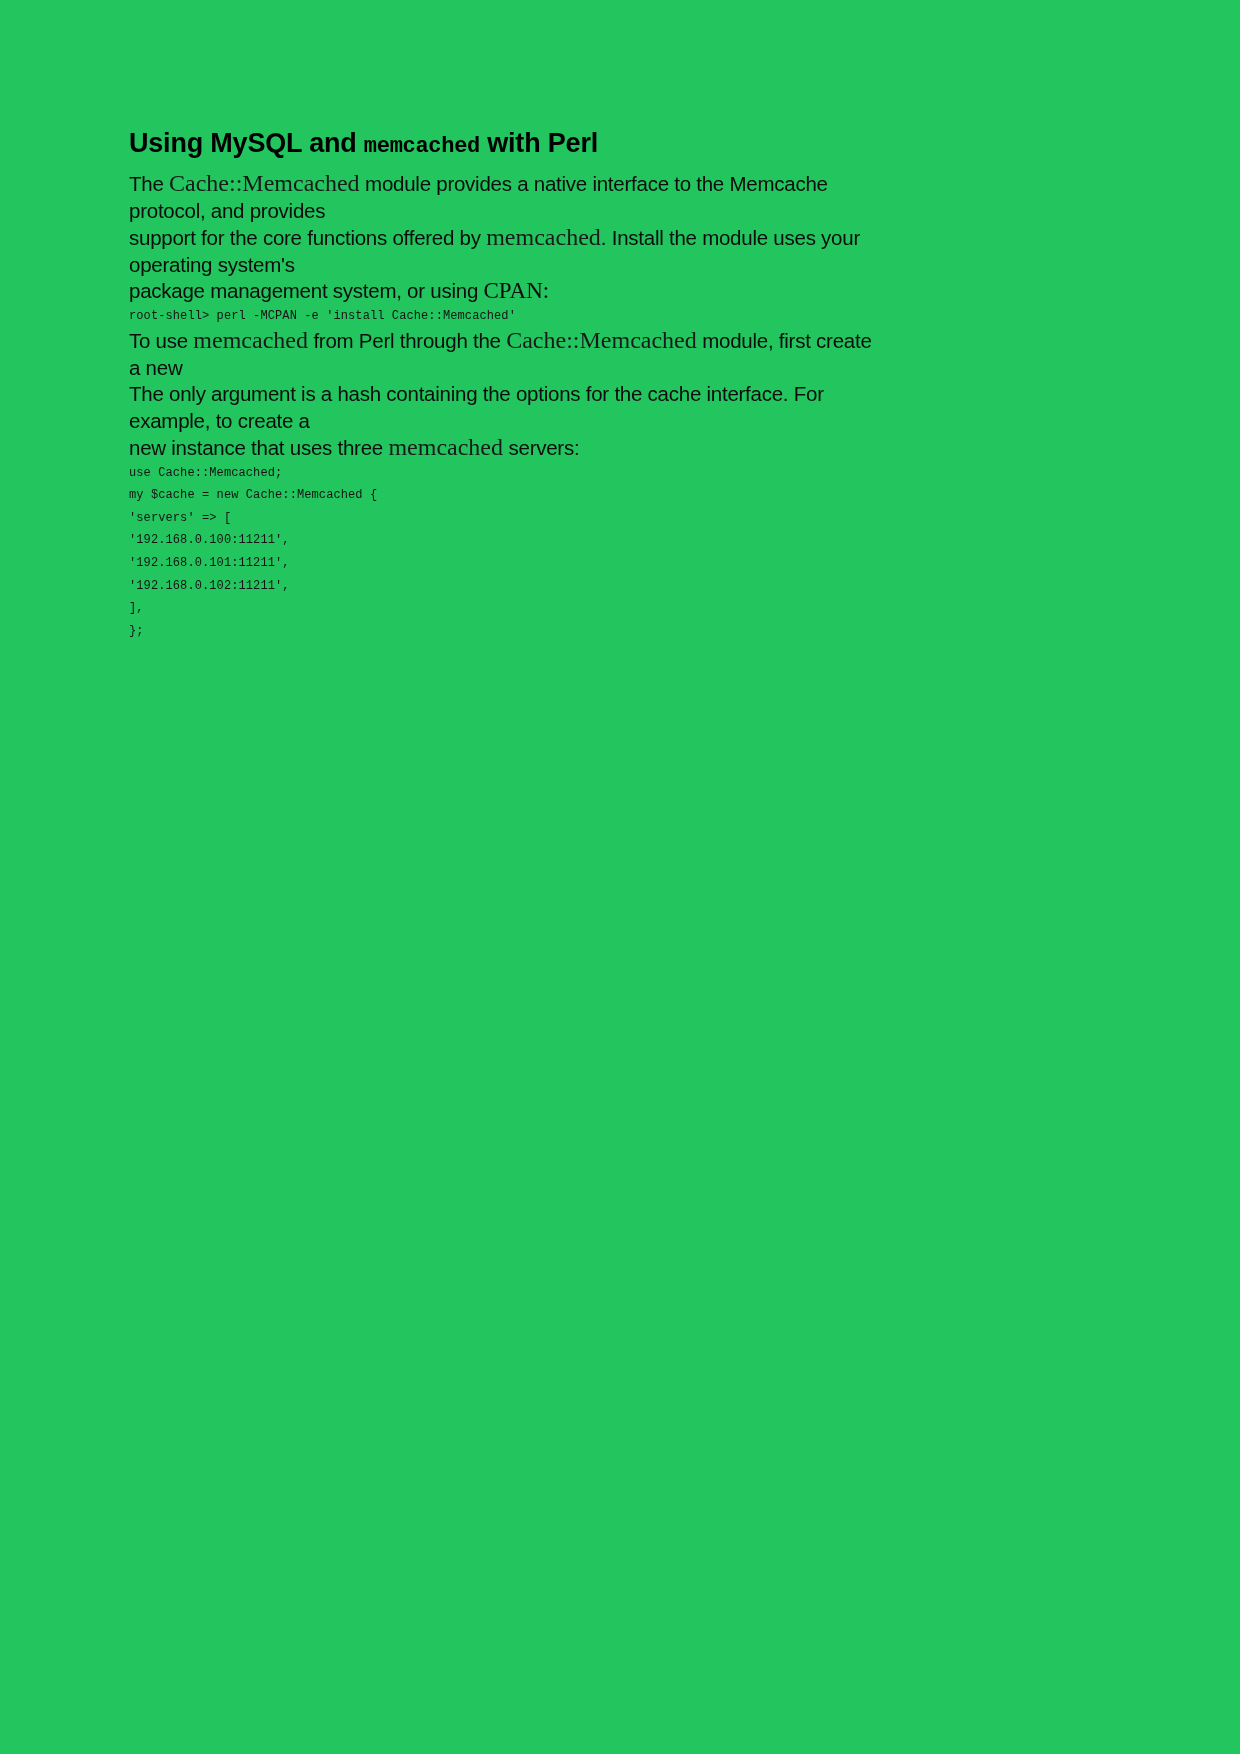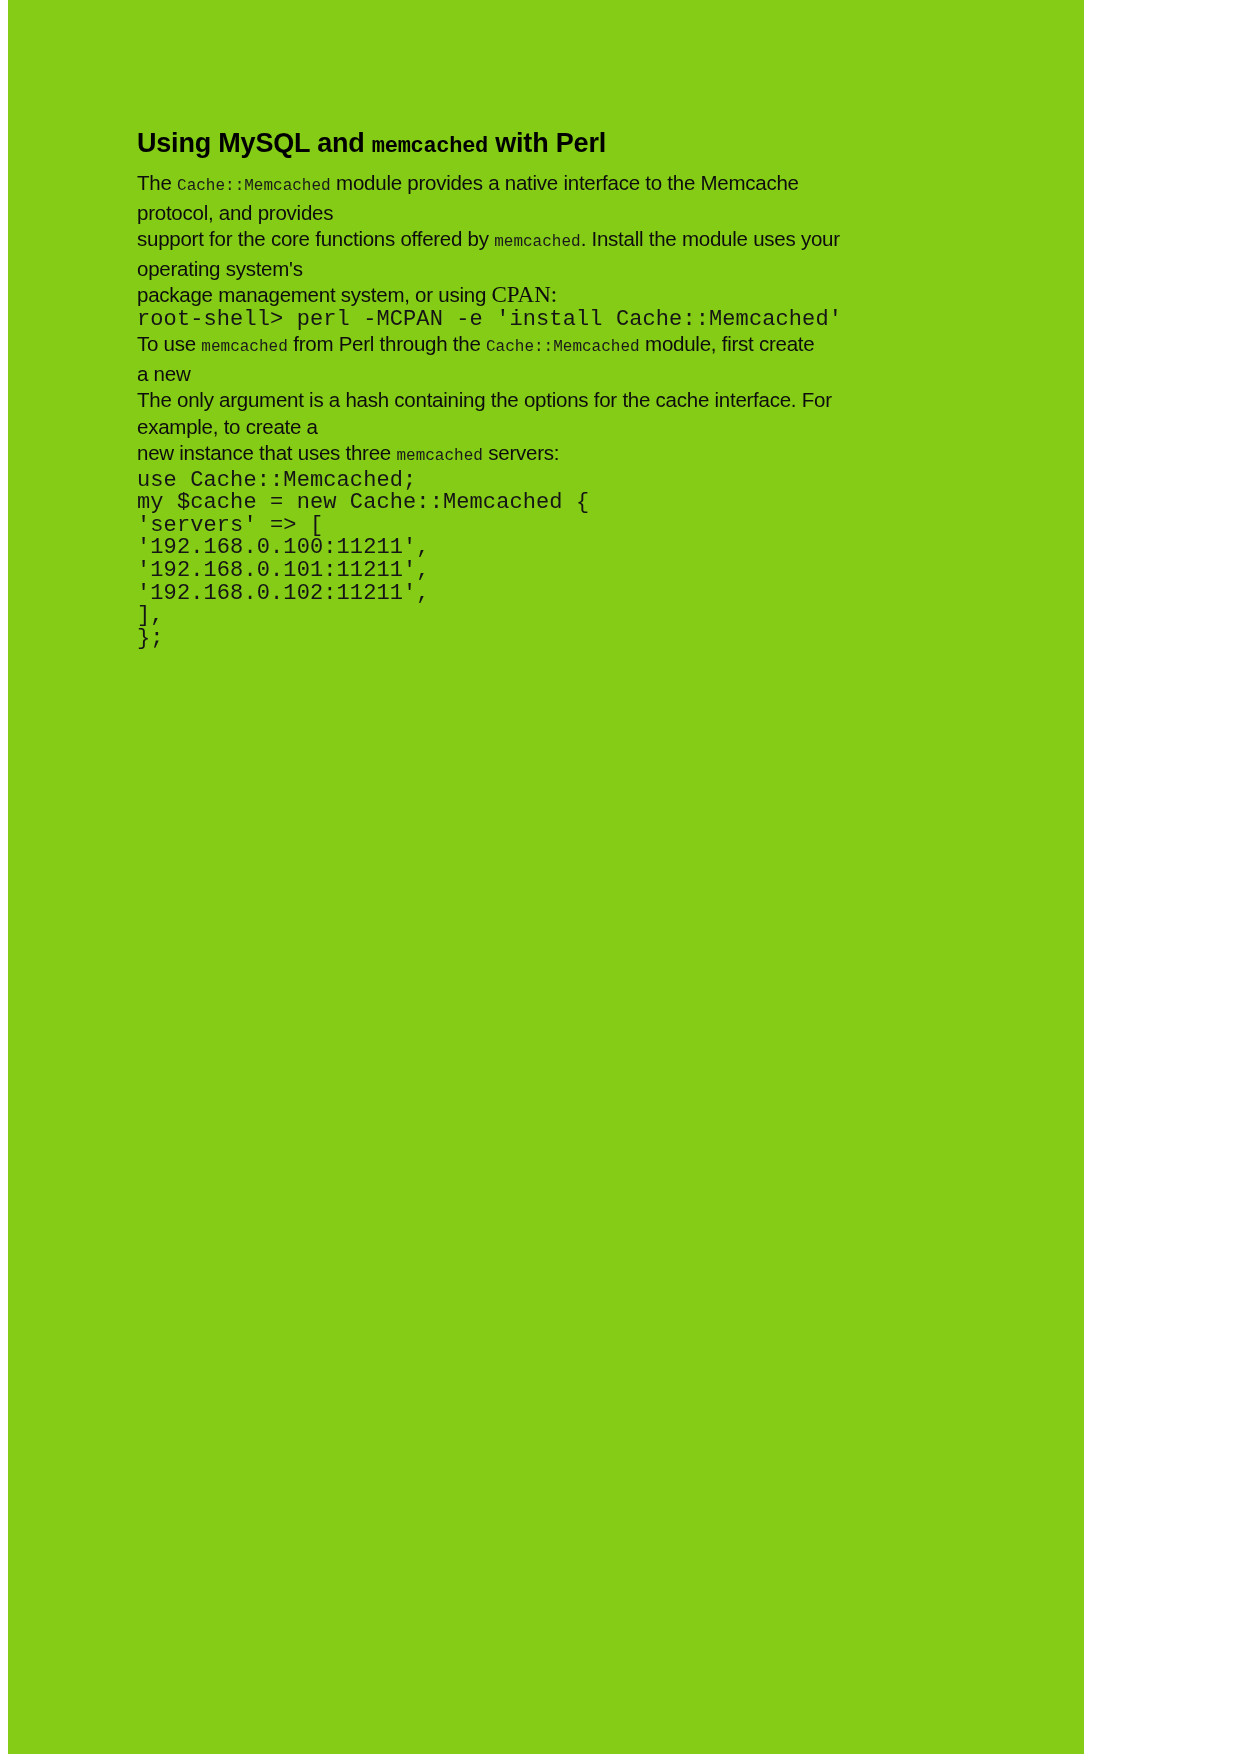--- a/index.html
+++ b/index.html
@@ -14,25 +14,25 @@
     position: relative;
     overflow: hidden;
     font-family: "Liberation Sans", sans-serif;
     color: #0a0a0a;
     -webkit-font-smoothing: none;
   }
 
   
   .page {
     position: absolute;
-    left: 8px;
+    left: 0;
     top: 0;
-    width: 1076px;
+    width: 1240px;
     height: 1754px;
-    background: #84cc16;
+    background: #22c55e;
   }
 
   .content {
     position: absolute;
     left: 129px;
     top: 126px;
     width: 900px;
   }
 
   
@@ -57,35 +57,35 @@
   .para {
     font-family: "Liberation Sans", sans-serif;
     font-size: 20.5px;
     line-height: 26.5px;
     letter-spacing: -0.25px;
     margin: 0;
     color: #0d0d0d;
   }
   .para .code,
   .inline-code {
-    font-family: Liberation Mono, monospace;
-    font-size: 16px;
+    font-family: Liberation Serif, serif;
+    font-size: 24px;
     letter-spacing: 0px;
     color: #1a1a1a;
   }
   .para .serifish {
     font-family: "Liberation Serif", "DejaVu Serif", serif;
     font-size: 23px;
     letter-spacing: 0px;
   }
 
   
   .codeblock {
     font-family: "Liberation Mono", "DejaVu Sans Mono", monospace;
-    font-size: 22px;
+    font-size: 12px;
     line-height: 22.6px;
     letter-spacing: 0.1px;
     margin: 0;
     white-space: pre;
     color: #151515;
   }
 
   
   .page, .content { filter: none; }
 </style>

